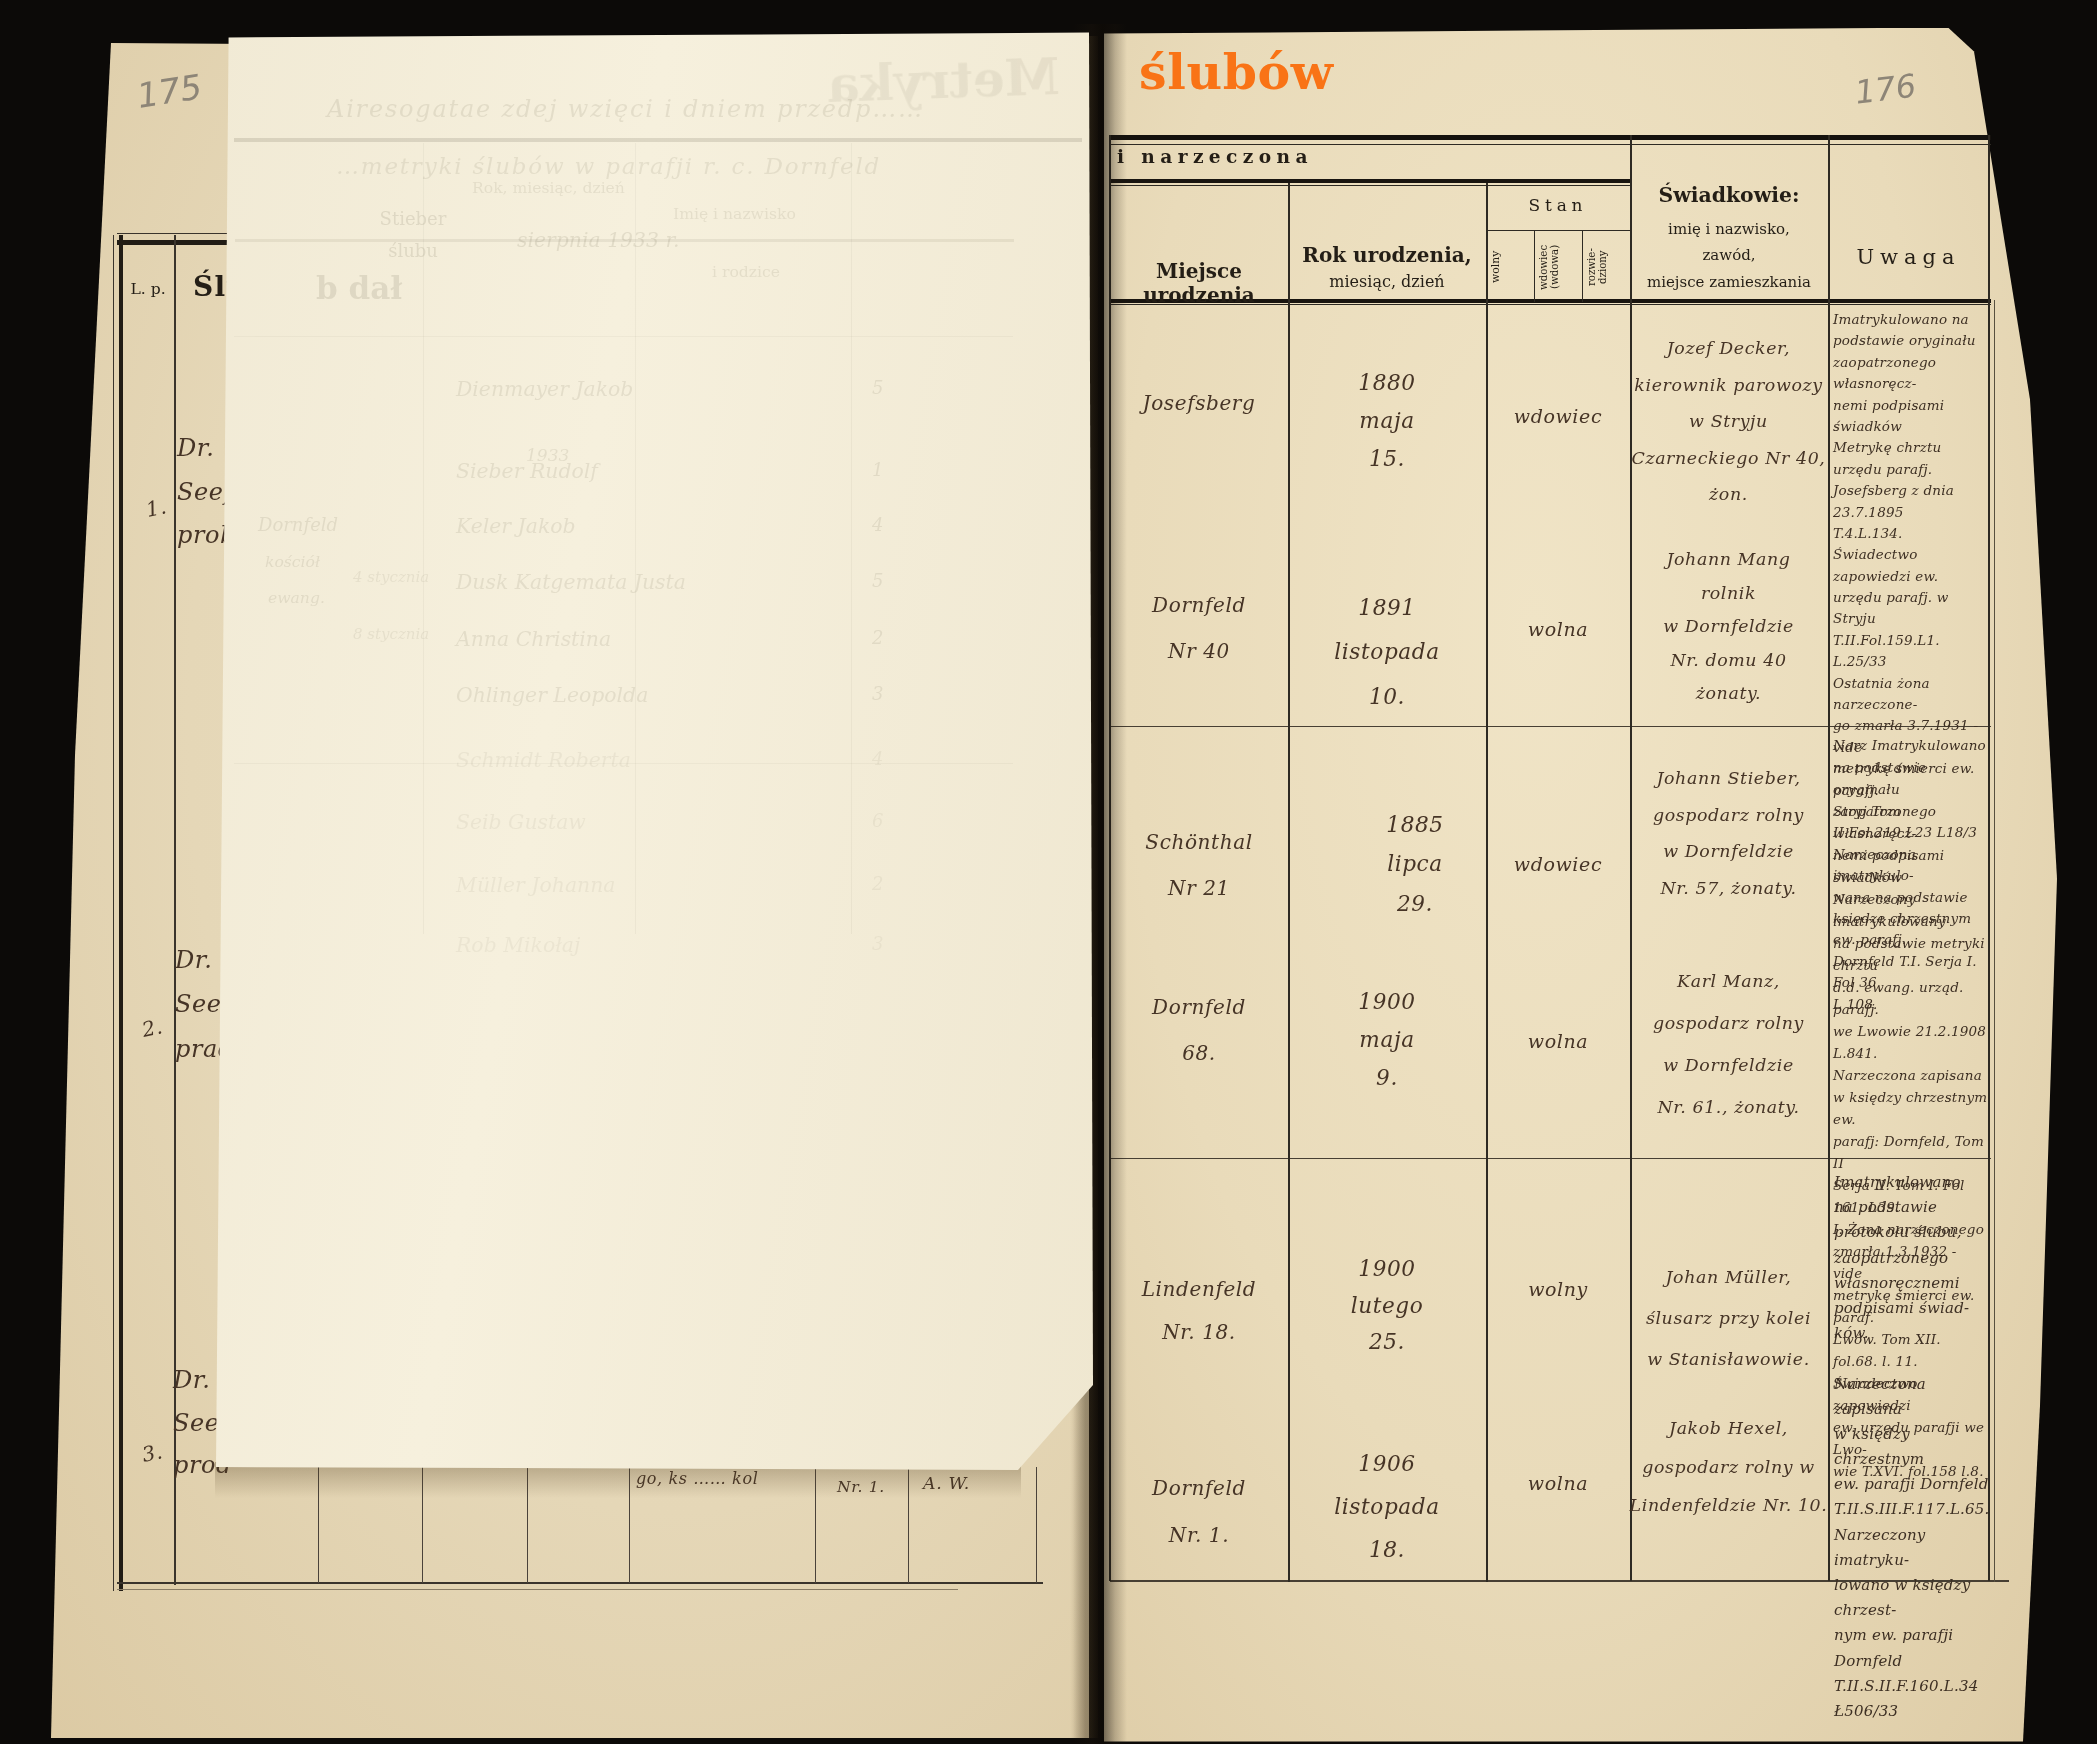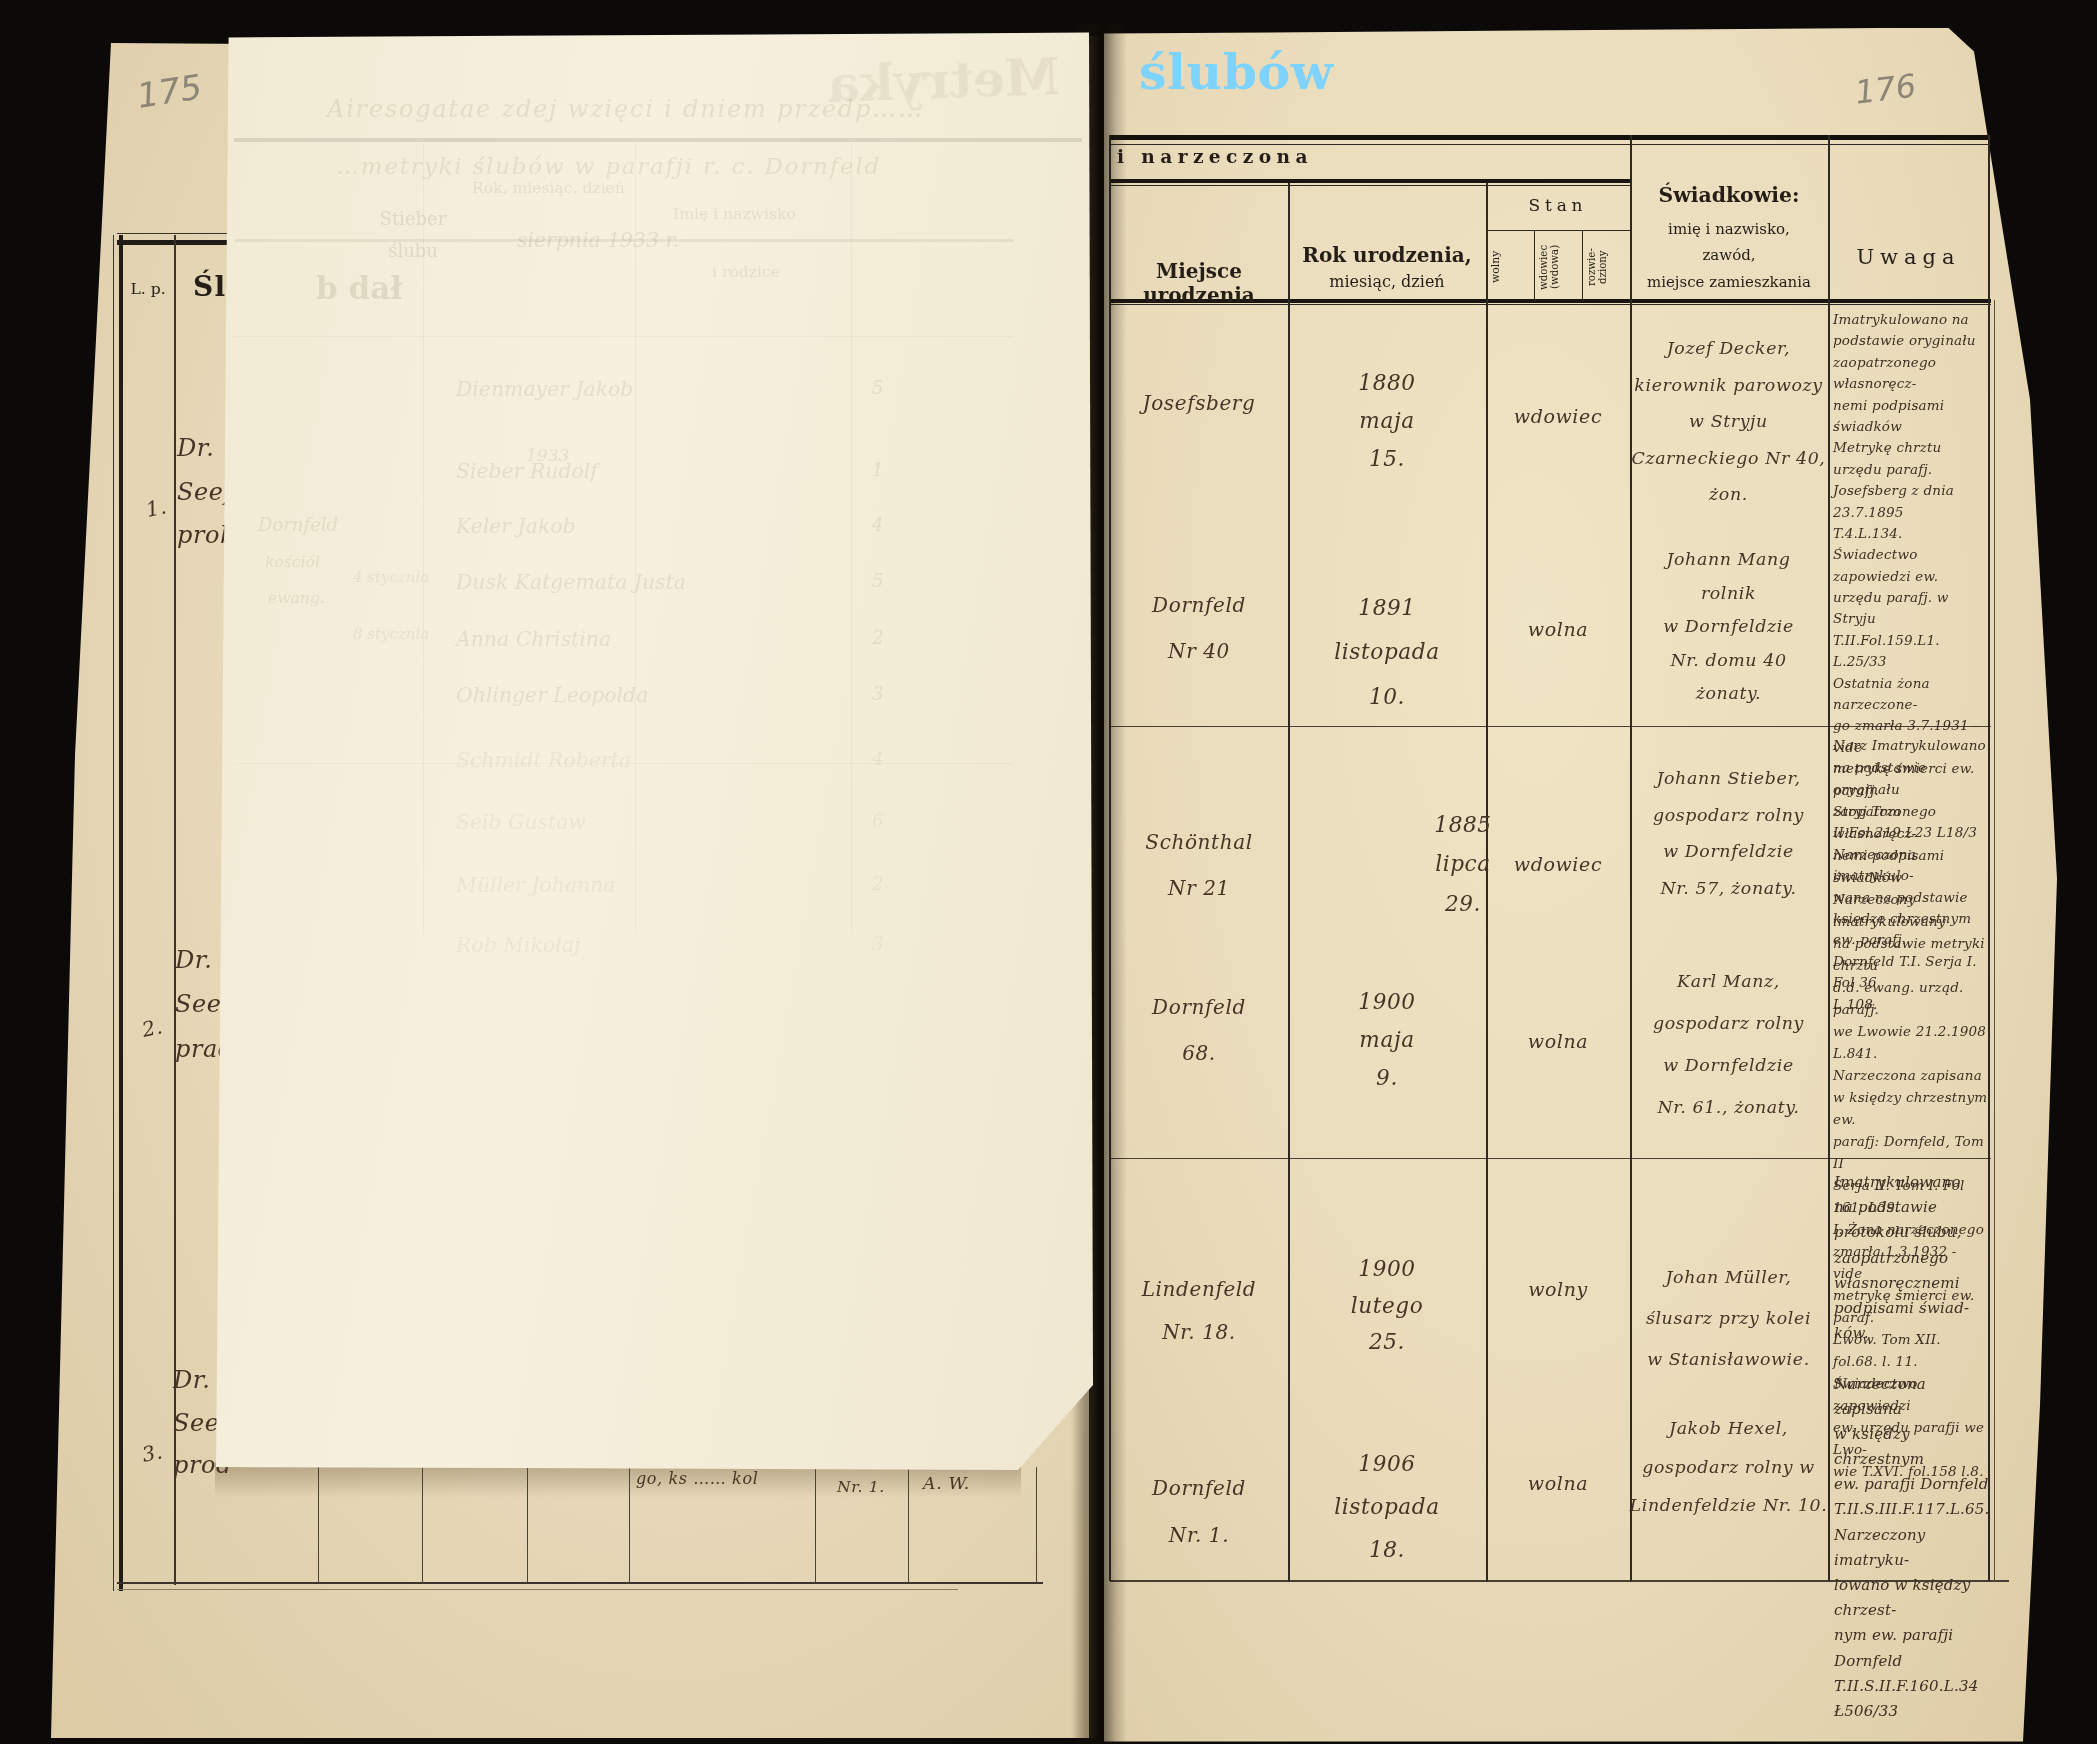--- a/index.html
+++ b/index.html
@@ -71,21 +71,21 @@
   <div class="abs hw" style="left:837px;top:1478px;font-size:15.6px;">Nr. 1.</div>
   <div class="abs hw" style="left:923px;top:1473px;font-size:17.4px;">A. W.</div>
 
   <div class="abs" style="left:1070px;top:36px;width:27.6px;height:1702px;
               background:linear-gradient(90deg,transparent,rgba(104,86,54,.35) 55%,rgba(60,45,25,.15));"></div>
 
   <div class="page" style="left:1104px;top:27.6px;width:954px;height:1714px;
               background:radial-gradient(ellipse at 45% 35%, #f0e4c6 0%, #e9dbba 55%, #ddcba5 100%);
               clip-path:polygon(0 6px, 844px 0, 870px 24px, 926px 372px, 953px 851px, 936px 1378px, 919px 1714px, 0 1714px);"></div>
 
-  <div class="abs print bold" style="left:1139px;top:43px;font-size:49px;letter-spacing:0.6px;color:#7dd3fc;">ślubów</div>
+  <div class="abs print bold" style="left:1139px;top:43px;font-size:49px;letter-spacing:0.6px;color:#f97316;">ślubów</div>
   <div class="abs pencil" style="left:1855px;top:70px;font-size:32px;transform:rotate(-7deg);">176</div>
 
   <div class="line" style="left:1109px;top:135px;width:882px;height:5.4px;background:#14110d;"></div>
   <div class="line" style="left:1109px;top:144px;width:882px;height:1.2px;"></div>
   <div class="line" style="left:1109px;top:179px;width:523px;height:3.6px;background:#191510;"></div>
   <div class="line" style="left:1109px;top:185px;width:523px;height:1.2px;"></div>
   <div class="line" style="left:1109px;top:299px;width:882px;height:3.6px;background:#191510;"></div>
   <div class="line" style="left:1109px;top:304px;width:882px;height:1.2px;"></div>
   <div class="line" style="left:1487px;top:230px;width:143px;height:1.2px;"></div>
   <div class="line" style="left:1110px;top:726px;width:881px;height:1.2px;background:#473f33;"></div>
@@ -134,21 +134,21 @@
 10.</div>
   <div class="abs hw center" style="left:1486px;top:618px;width:144px;font-size:19px;">wolna</div>
   <div class="abs hw center pre" style="left:1625px;top:543px;width:207px;font-size:17.4px;line-height:1.93;">Johann Mang
 rolnik
 w Dornfeldzie
 Nr. domu 40
 żonaty.</div>
 
   <div class="abs hw center pre" style="left:1110px;top:819px;width:178px;font-size:20px;line-height:2.3;">Schönthal
 Nr 21</div>
-  <div class="abs hw center pre" style="left:1364px;top:805px;width:198px;font-size:21.6px;line-height:1.82;">1885
+  <div class="abs hw center pre" style="left:1316px;top:805px;width:198px;font-size:21.6px;line-height:1.82;">1885
 lipca
 29.</div>
   <div class="abs hw center" style="left:1486px;top:853px;width:144px;font-size:19px;">wdowiec</div>
   <div class="abs hw center pre" style="left:1625px;top:760px;width:207px;font-size:17.4px;line-height:2.1;">Johann Stieber,
 gospodarz rolny
 w Dornfeldzie
 Nr. 57, żonaty.</div>
 
   <div class="abs hw center pre" style="left:1110px;top:984px;width:178px;font-size:20px;line-height:2.3;">Dornfeld
 68.</div>

